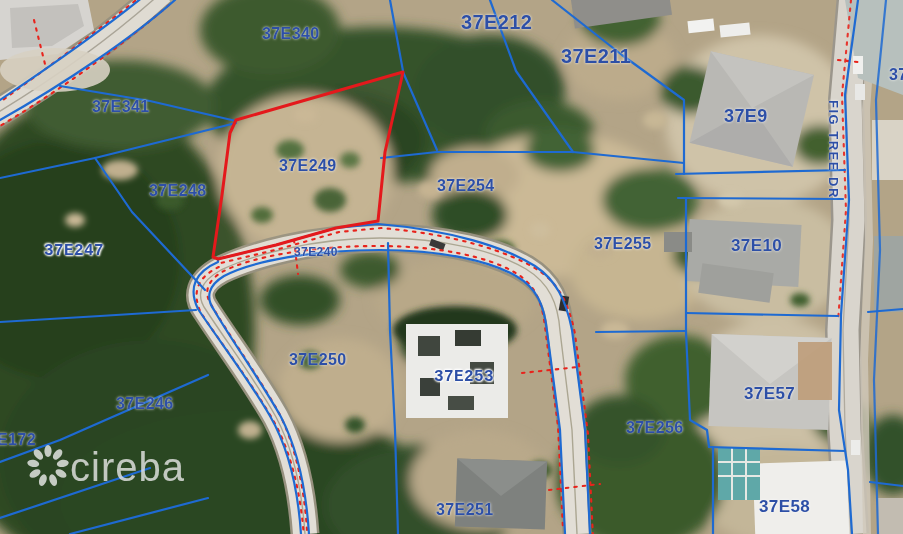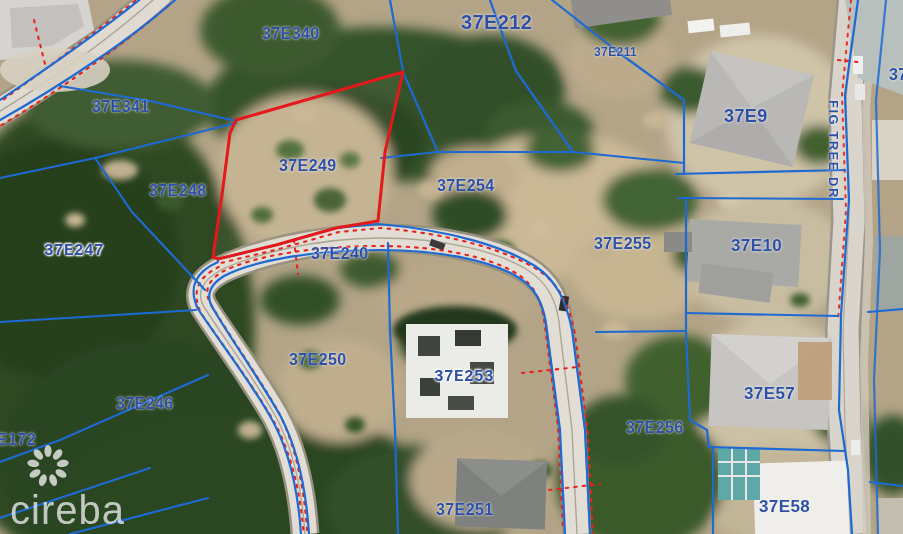--- a/index.html
+++ b/index.html
@@ -7,21 +7,21 @@
     font-family:"Liberation Sans","DejaVu Sans",sans-serif;}
   #basemap{position:absolute;left:0;top:0;}
   .plabel{position:absolute;font-weight:bold;color:#2d4fa6;white-space:nowrap;
     letter-spacing:.4px;font-size:15px;
     text-shadow:0 0 3px rgba(255,255,255,.8),0 0 1px rgba(255,255,255,.55);}
   .plabel.halo{text-shadow:0 0 3px #fff,0 0 2px #fff,1px 1px 2px #fff,-1px -1px 2px #fff;font-family:Liberation Mono, monospace;}
   .vlabel{position:absolute;font-weight:bold;color:#2d4fa6;font-size:13px;
     letter-spacing:1.5px;writing-mode:vertical-rl;
     text-shadow:0 0 3px rgba(255,255,255,.85),0 0 1px rgba(255,255,255,.6);}
   #watermark{position:absolute;left:10px;top:444px;color:rgba(236,236,236,.82);
-    display:flex;flex-direction:column;align-items:flex-start;pointer-events:none;}
+    display:flex;flex-direction:row;align-items:center;pointer-events:none;}
   #wm-text{font-size:40px;font-weight:400;letter-spacing:1px;line-height:1;
     color:rgba(232,232,232,.8);margin-top:2px;}
   #wm-icon{margin-left:16px;}
 </style>
 </head>
 <body>
 
 <div id="viewport">
 
   <svg id="basemap" width="903" height="534" viewBox="0 0 903 534">
@@ -216,30 +216,30 @@
       <path d="M 886,0 L 876,100 L 880,250 L 874,380 L 878,534" opacity=".85"></path>
     </g>
 
     <g>
       <polygon points="403,72 385,152 378,221 336,228 276,245 218,259 213,257 222,195 230,133 236,120" fill="rgba(220,200,160,0.08)" stroke="#e4191c" stroke-width="3" stroke-linejoin="round"></polygon>
     </g>
   </svg>
 
   <div class="plabel" style="left:262px;top:25px;font-size:16px">37E340</div>
   <div class="plabel" style="left:461px;top:11px;font-size:20px">37E212</div>
-  <div class="plabel" style="left:594px;top:45px;font-size:12px">37E211</div>
+  <div class="plabel" style="left:561px;top:45px;font-size:20px">37E211</div>
   <div class="plabel" style="left:92px;top:98px;font-size:16px">37E341</div>
   <div class="plabel" style="left:724px;top:106px;font-size:18px">37E9</div>
   <div class="plabel" style="left:149px;top:182px;font-size:16px">37E248</div>
   <div class="plabel" style="left:279px;top:157px;font-size:16px">37E249</div>
   <div class="plabel" style="left:437px;top:177px;font-size:16px">37E254</div>
   <div class="plabel halo" style="left:44px;top:242px;font-size:16px">37E247</div>
   <div class="plabel" style="left:594px;top:235px;font-size:16px">37E255</div>
   <div class="plabel" style="left:731px;top:236px;font-size:17px">37E10</div>
-  <div class="plabel" style="left:311px;top:245px;font-size:16px">37E240</div>
+  <div class="plabel" style="left:294px;top:245px;font-size:12px">37E240</div>
   <div class="plabel" style="left:289px;top:351px;font-size:16px">37E250</div>
   <div class="plabel halo" style="left:434px;top:368px;font-size:16px">37E253</div>
   <div class="plabel" style="left:744px;top:384px;font-size:17px">37E57</div>
   <div class="plabel" style="left:116px;top:395px;font-size:16px">37E246</div>
   <div class="plabel" style="left:626px;top:419px;font-size:16px">37E256</div>
   <div class="plabel" style="left:-3px;top:431px;font-size:16px">E172</div>
   <div class="plabel" style="left:436px;top:501px;font-size:16px">37E251</div>
   <div class="plabel" style="left:759px;top:497px;font-size:17px">37E58</div>
   <div class="plabel" style="left:889px;top:66px;font-size:16px">37</div>
 

